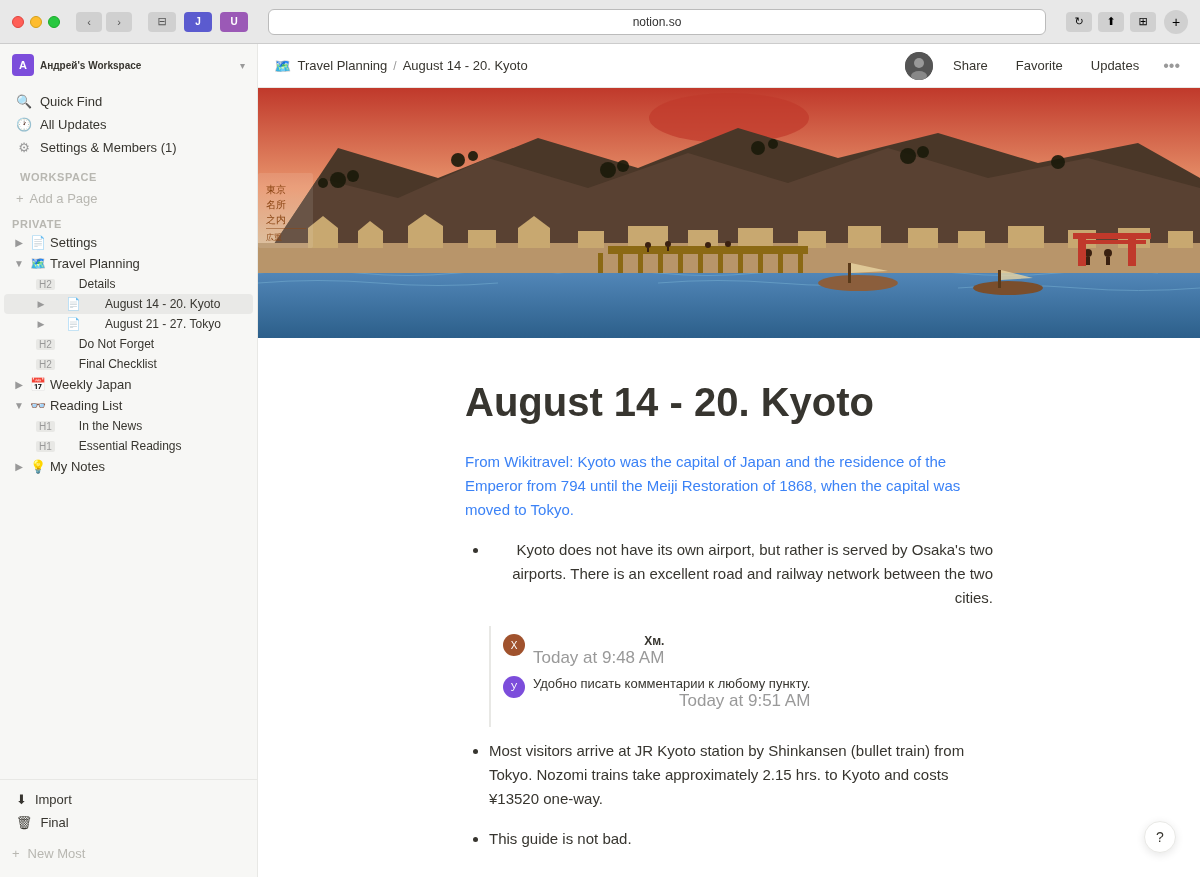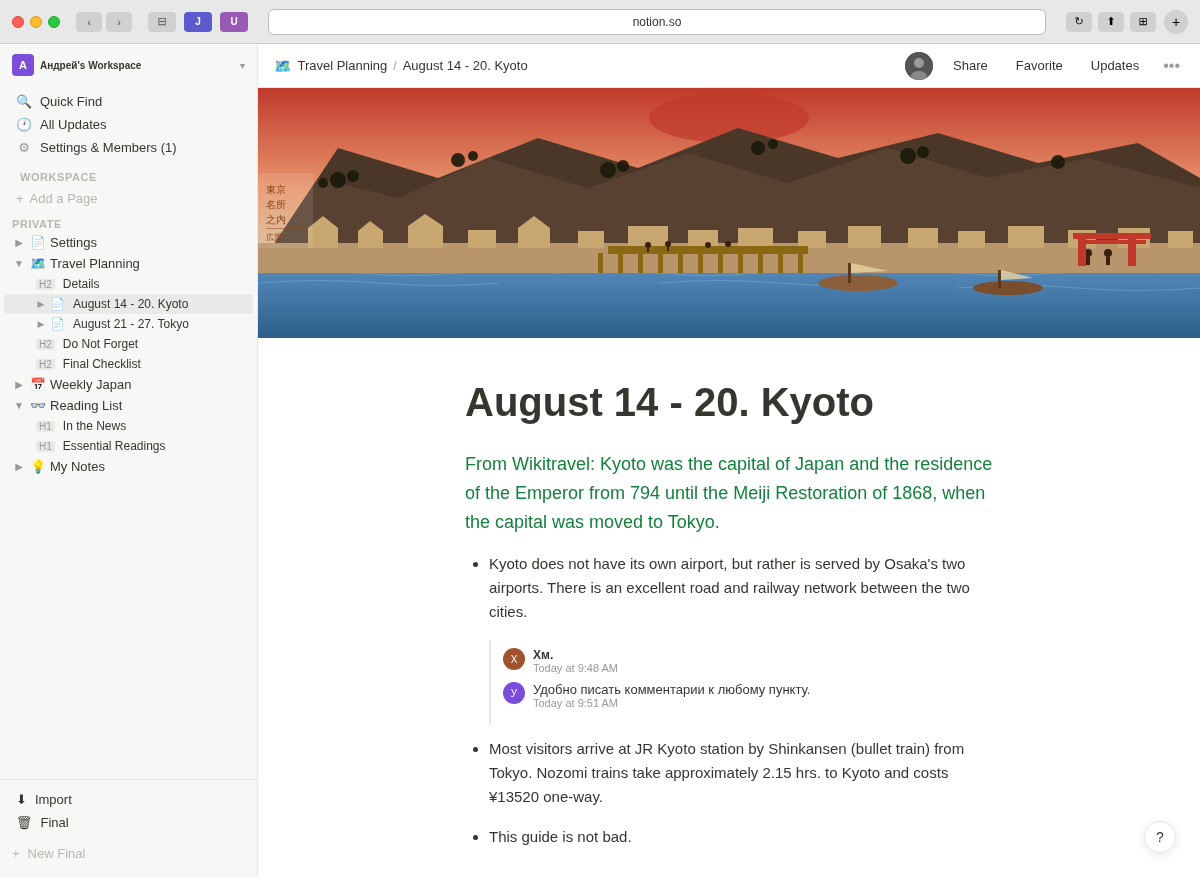--- a/index.html
+++ b/index.html
@@ -100,21 +100,21 @@
     .tree-item {
       display: flex; align-items: center; gap: 4px;
       padding: 3px 12px 3px 8px; font-size: 13px; color: #37352f;
       cursor: pointer; border-radius: 4px; margin: 0 4px;
     }
     .tree-toggle { width: 14px; text-align: center; font-size: 10px; color: #999; }
     .tree-icon { font-size: 13px; width: 16px; text-align: center; }
     .tree-label { flex: 1; font-size: 13px; }
 
     .tree-child {
-      display: flex; align-items: center; gap: 4px;
+      display: flex; align-items: center; gap: 20px;
       padding: 3px 12px 3px 32px; font-size: 12px; color: #37352f;
       cursor: pointer; border-radius: 4px; margin: 0 4px;
     }
     .tree-gc-badge {
       font-size: 10px; color: #999; background: #e8e8e5;
       border-radius: 2px; padding: 0 3px; margin-right: 4px;
     }
 
     .sidebar-footer {
       margin-top: auto;
@@ -178,22 +178,22 @@
       padding: 40px 96px 60px 96px;
     }
     .page-title {
       font-size: 40px;
       font-weight: 700;
       color: #37352f;
       margin-bottom: 24px;
       line-height: 1.2;
     }
     .page-text {
-      font-size: 18px;
-      color: #15803d;
+      font-size: 15px;
+      color: #3b82f6;
       line-height: 1.6;
       margin-bottom: 16px;
     }
     .bullet-list { margin: 8px 0 16px 0; padding-left: 24px; }
     .bullet-item {
       font-size: 15px;
       color: #37352f;
       line-height: 1.6;
       margin-bottom: 8px;
     }
@@ -201,21 +201,21 @@
     .comment-block {
       margin: 8px 0 12px 0;
       padding: 8px 12px;
       border-left: 2px solid #e8e8e5;
     }
     .comment-row { display: flex; align-items: flex-start; gap: 8px; margin-bottom: 8px; }
     .comment-avatar { width: 22px; height: 22px; border-radius: 50%; background: #a0522d; flex-shrink: 0; display: flex; align-items: center; justify-content: center; font-size: 10px; color: white; }
     .comment-content { }
     .comment-author { font-size: 12px; font-weight: 600; color: #37352f; }
     .comment-text { font-size: 13px; color: #37352f; }
-    .comment-time { font-size: 11px; color: #999; }
+    .comment-time { font-size: 17px; color: #999; }
 
     .block-handle {
       position: absolute;
       left: 60px;
       color: #ccc;
       font-size: 12px;
       cursor: grab;
       opacity: 0;
     }
     .bullet-container { position: relative; }
@@ -372,21 +372,21 @@
       <div class="sidebar-footer-item">
         <span style="font-size:13px;">⬇</span>
         <span>Import</span>
       </div>
       <div class="sidebar-footer-item">
         <span style="font-size:13px;">🗑</span>
         <span>Final</span>
       </div>
       <div class="sidebar-new-page">
         <span style="font-size:13px;">+</span>
-        <span>New Final</span>
+        <span>New Most</span>
       </div>
     </div>
   </div>
 
   <div class="main-content">
 
     <div class="topbar">
       <div class="breadcrumb">
         <span class="breadcrumb-icon">🗺️</span>
         <span class="breadcrumb-link">Travel Planning</span>
@@ -537,21 +537,21 @@
           <text x="8" y="152" font-size="8" fill="#8b4513" font-family="serif">広重</text>
         </svg>
       </div>
 
       <div class="page-body">
 
         <h1 class="page-title">August 14 - 20. Kyoto</h1>
 
         <p class="page-text">From Wikitravel: Kyoto was the capital of Japan and the residence of the Emperor from 794 until the Meiji Restoration of 1868, when the capital was moved to Tokyo.</p>
 
-        <div class="bullet-container" style="position:relative;">
+        <div class="bullet-container" style="position:relative;text-align:right;">
           <span class="block-handle" style="position:absolute;left:-30px;top:2px;font-size:14px;color:#ccc;">⠿</span>
           <ul class="bullet-list">
             <li class="bullet-item">Kyoto does not have its own airport, but rather is served by Osaka's two airports. There is an excellent road and railway network between the two cities.</li>
           </ul>
           <div class="comment-block" style="margin-left:24px;">
             <div class="comment-row">
               <div class="comment-avatar">Х</div>
               <div class="comment-content">
                 <div class="comment-author">Хм.</div>
                 <div class="comment-time">Today at 9:48 AM</div>

